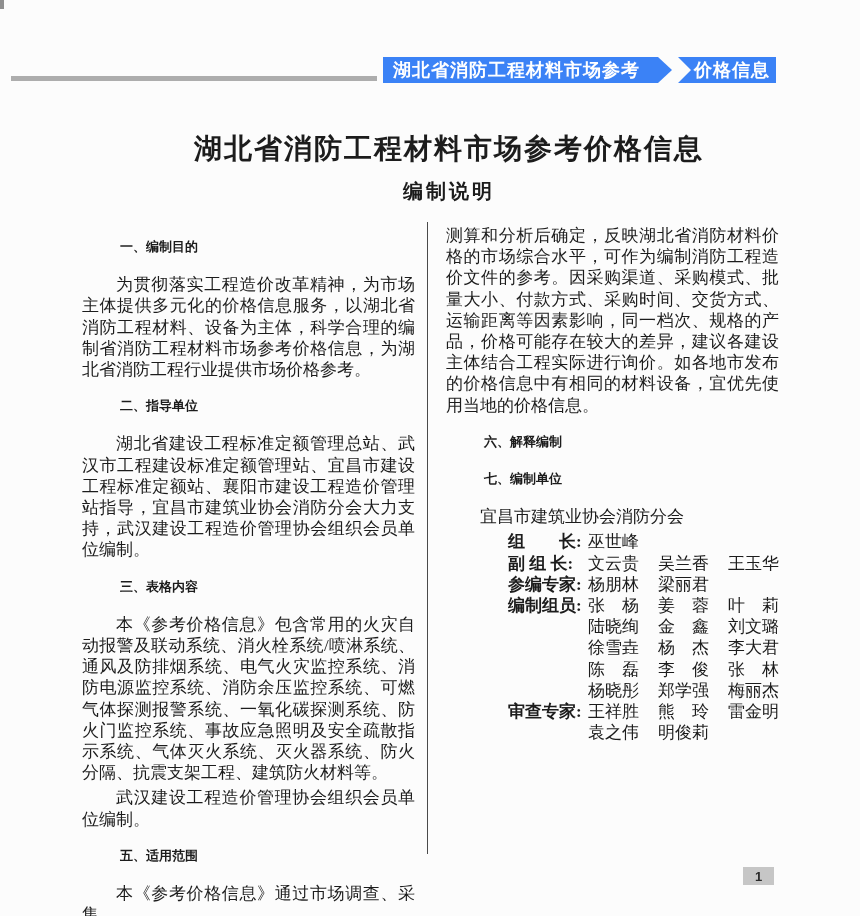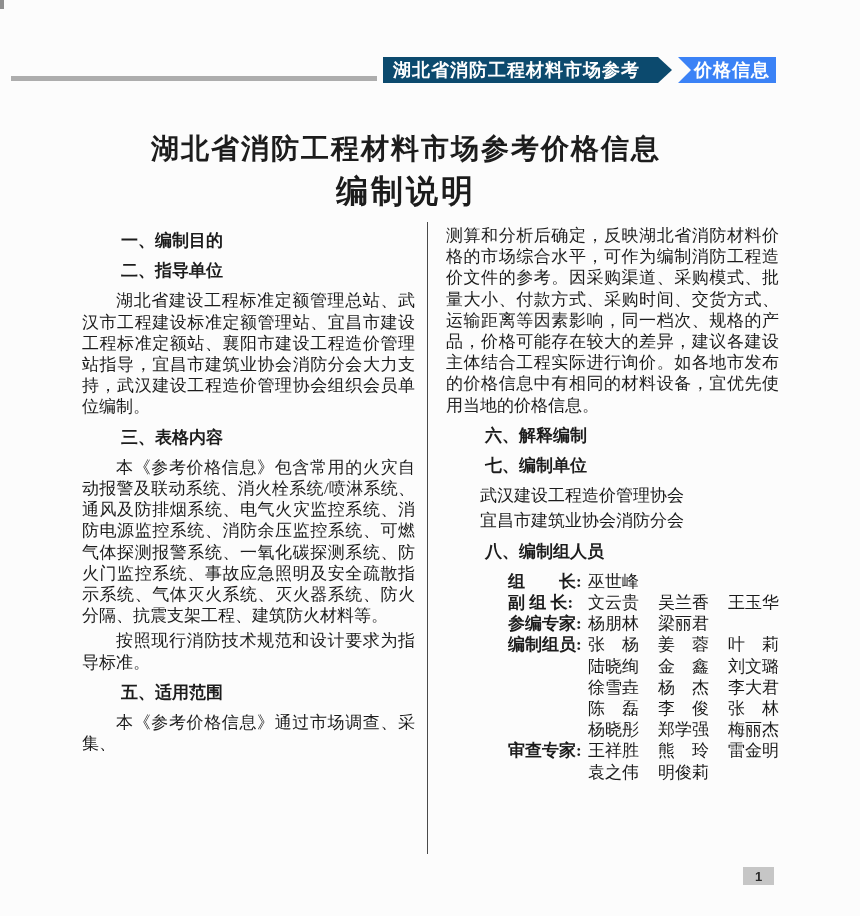--- a/index.html
+++ b/index.html
@@ -25,59 +25,60 @@
   .tab {
     position:absolute; top:57px; height:26px;
     display:flex; align-items:center;
     font-family:"Liberation Sans", sans-serif;
     font-weight:bold; font-size:18px; color:#ffffff;
     letter-spacing:1px;
     box-sizing:border-box;
   }
   .tab-light {
     left:383px; width:289px;
-    background:#0c4a6e;
+    background:#3b82f6;
     padding-left:10px;
     clip-path:polygon(0 0, calc(100% - 14px) 0, 100% 50%, calc(100% - 14px) 100%, 0 100%);
   }
   .tab-dark {
     left:678px; width:98px;
     background:#3b82f6;
     justify-content:center;
     padding-left:10px;
     clip-path:polygon(0 0, 100% 0, 100% 100%, 0 100%, 13px 50%);
   }
   
   .doc-title {
     position:absolute; left:0; top:128px; width:812px;
     text-align:center;
     font-weight:bold;
+    padding-left:43px;
   }
   .title-line1 {
     font-size:28px; letter-spacing:2px; line-height:42px;
   }
   .title-line2 {
-    font-size:32px; letter-spacing:3px; line-height:42px;
+    font-size:20px; letter-spacing:3px; line-height:42px;
   }
   
   .col {
     position:absolute; top:221px; width:341px;
     font-size:17px; line-height:21.2px;
   }
   .col-left  { left:78px;  }
   .col-right { left:442px; }
   .col-divider {
     position:absolute; left:427px; top:222px;
     width:1px; height:632px;
     background:#4a4a4a;
   }
   .col h3 {
-    margin:9px; padding:0;
-    font-family:Liberation Serif, serif;
-    font-weight:bold; font-size:17px; line-height:21.2px;
+    margin:16px; padding:0;
+    font-family:Liberation Mono, monospace;
+    font-weight:bold; font-size:13px; line-height:21.2px;
     text-indent:2em;
   }
   .col p {
     margin:4px; padding:0;
     text-indent:2em;
     text-align:justify;
     text-justify:inter-ideograph;
   }
   .col p.no-indent { text-indent:0; }
   .col p.unit-line { text-align:left; }
@@ -122,38 +123,37 @@
     <div class="tab tab-dark">价格信息</div>
   </div>
 
   <div class="doc-title">
     <div class="title-line1">湖北省消防工程材料市场参考价格信息</div>
     <div class="title-line2">编制说明</div>
   </div>
 
   <div class="col col-left">
     <h3>一、编制目的</h3>
+    <p>为贯彻落实工程造价改革精神，为市场主体提供多元化的价格信息服务，以湖北省消防工程材料、设备为主体，科学合理的编制省消防工程材料市场参考价格信息，为湖北省消防工程行业提供市场价格参考。</p>
     <h3>二、指导单位</h3>
     <p>湖北省建设工程标准定额管理总站、武汉市工程建设标准定额管理站、宜昌市建设工程标准定额站、襄阳市建设工程造价管理站指导，宜昌市建筑业协会消防分会大力支持，武汉建设工程造价管理协会组织会员单位编制。</p>
     <h3>三、表格内容</h3>
     <p>本《参考价格信息》包含常用的火灾自动报警及联动系统、消火栓系统/喷淋系统、通风及防排烟系统、电气火灾监控系统、消防电源监控系统、消防余压监控系统、可燃气体探测报警系统、一氧化碳探测系统、防火门监控系统、事故应急照明及安全疏散指示系统、气体灭火系统、灭火器系统、防火分隔、抗震支架工程、建筑防火材料等。</p>
-    <p>按照现行消防技术规范和设计要求为指导标准。</p>
+    <p>武汉建设工程造价管理协会组织会员单位编制。</p>
     <h3>五、适用范围</h3>
     <p>本《参考价格信息》通过市场调查、采集、</p>
   </div>
 
   <div class="col-divider"></div>
 
   <div class="col col-right">
     <p class="no-indent">测算和分析后确定，反映湖北省消防材料价格的市场综合水平，可作为编制消防工程造价文件的参考。因采购渠道、采购模式、批量大小、付款方式、采购时间、交货方式、运输距离等因素影响，同一档次、规格的产品，价格可能存在较大的差异，建议各建设主体结合工程实际进行询价。如各地市发布的价格信息中有相同的材料设备，宜优先使用当地的价格信息。</p>
     <h3>六、解释编制</h3>
     <h3>七、编制单位</h3>
-    <p class="unit-line">武汉建设工程造价管理协会</p>
     <p class="unit-line">宜昌市建筑业协会消防分会</p>
-    <h3>八、编制组人员</h3>
 
     <div>
       <div class="roster-row">
         <span class="roster-label">组　　长:</span>
         <span class="roster-name">巫世峰</span>
         <span class="roster-name"></span>
         <span class="roster-name"></span>
       </div>
       <div class="roster-row">
         <span class="roster-label">副 组 长:</span>

